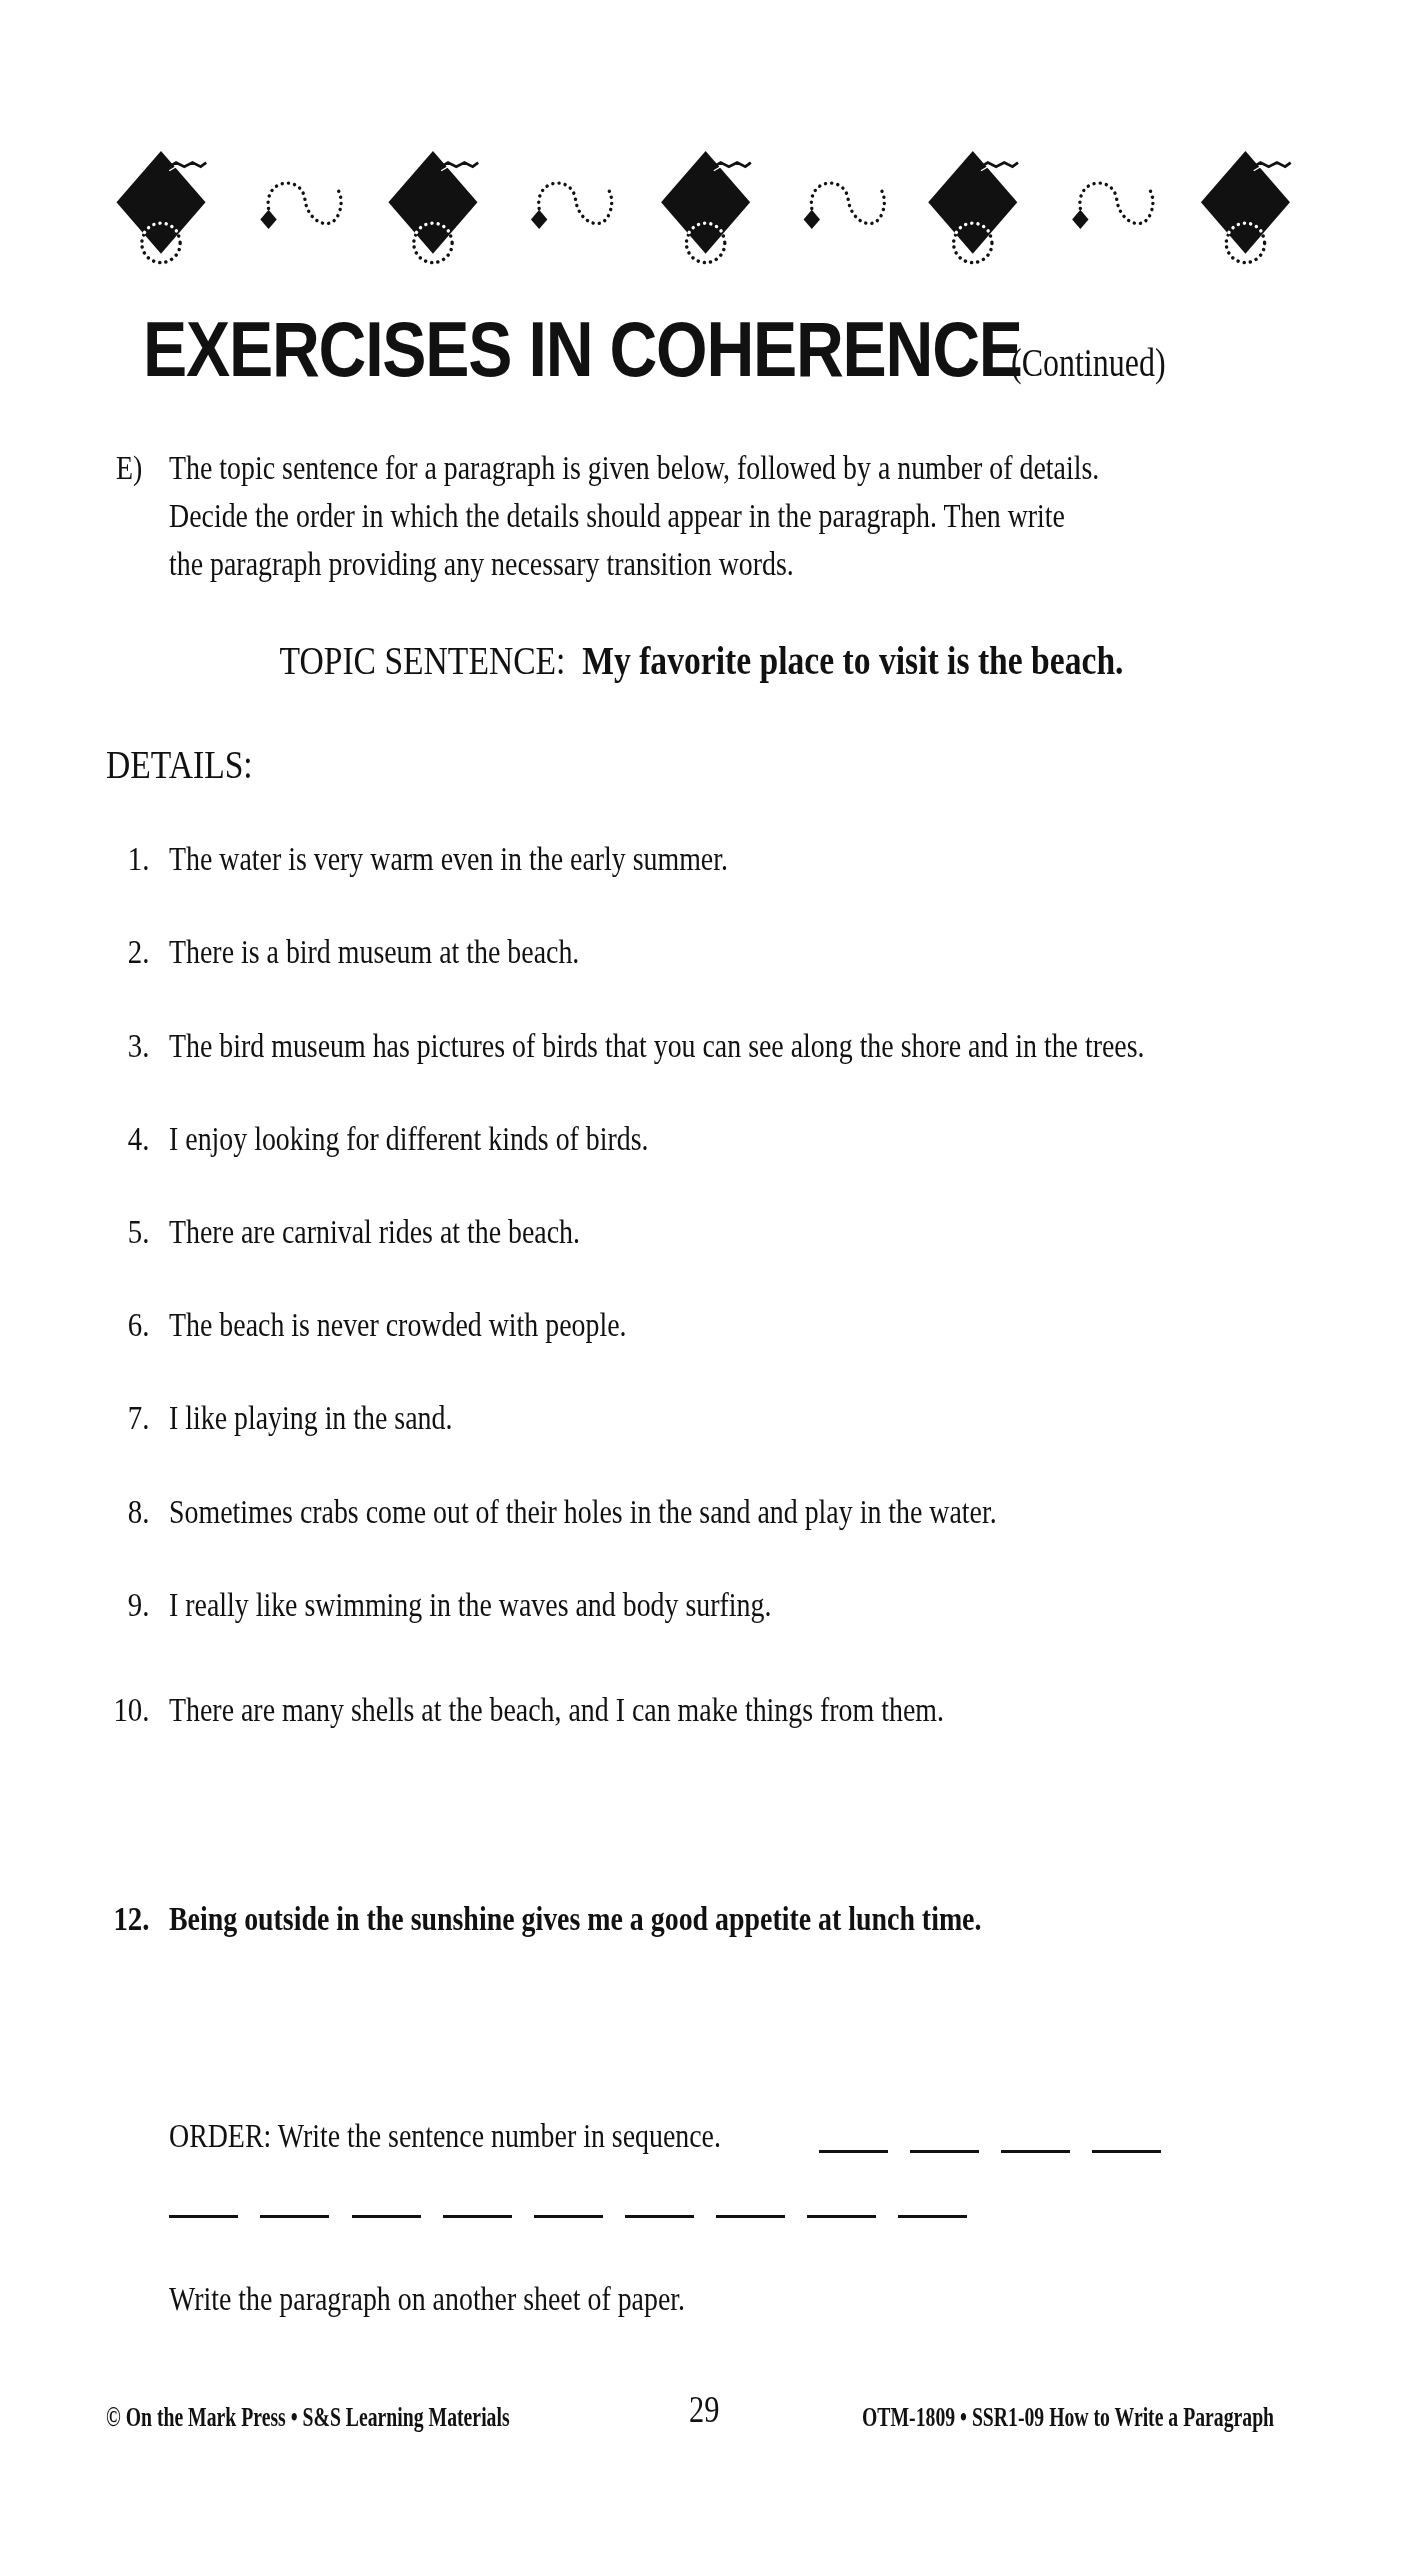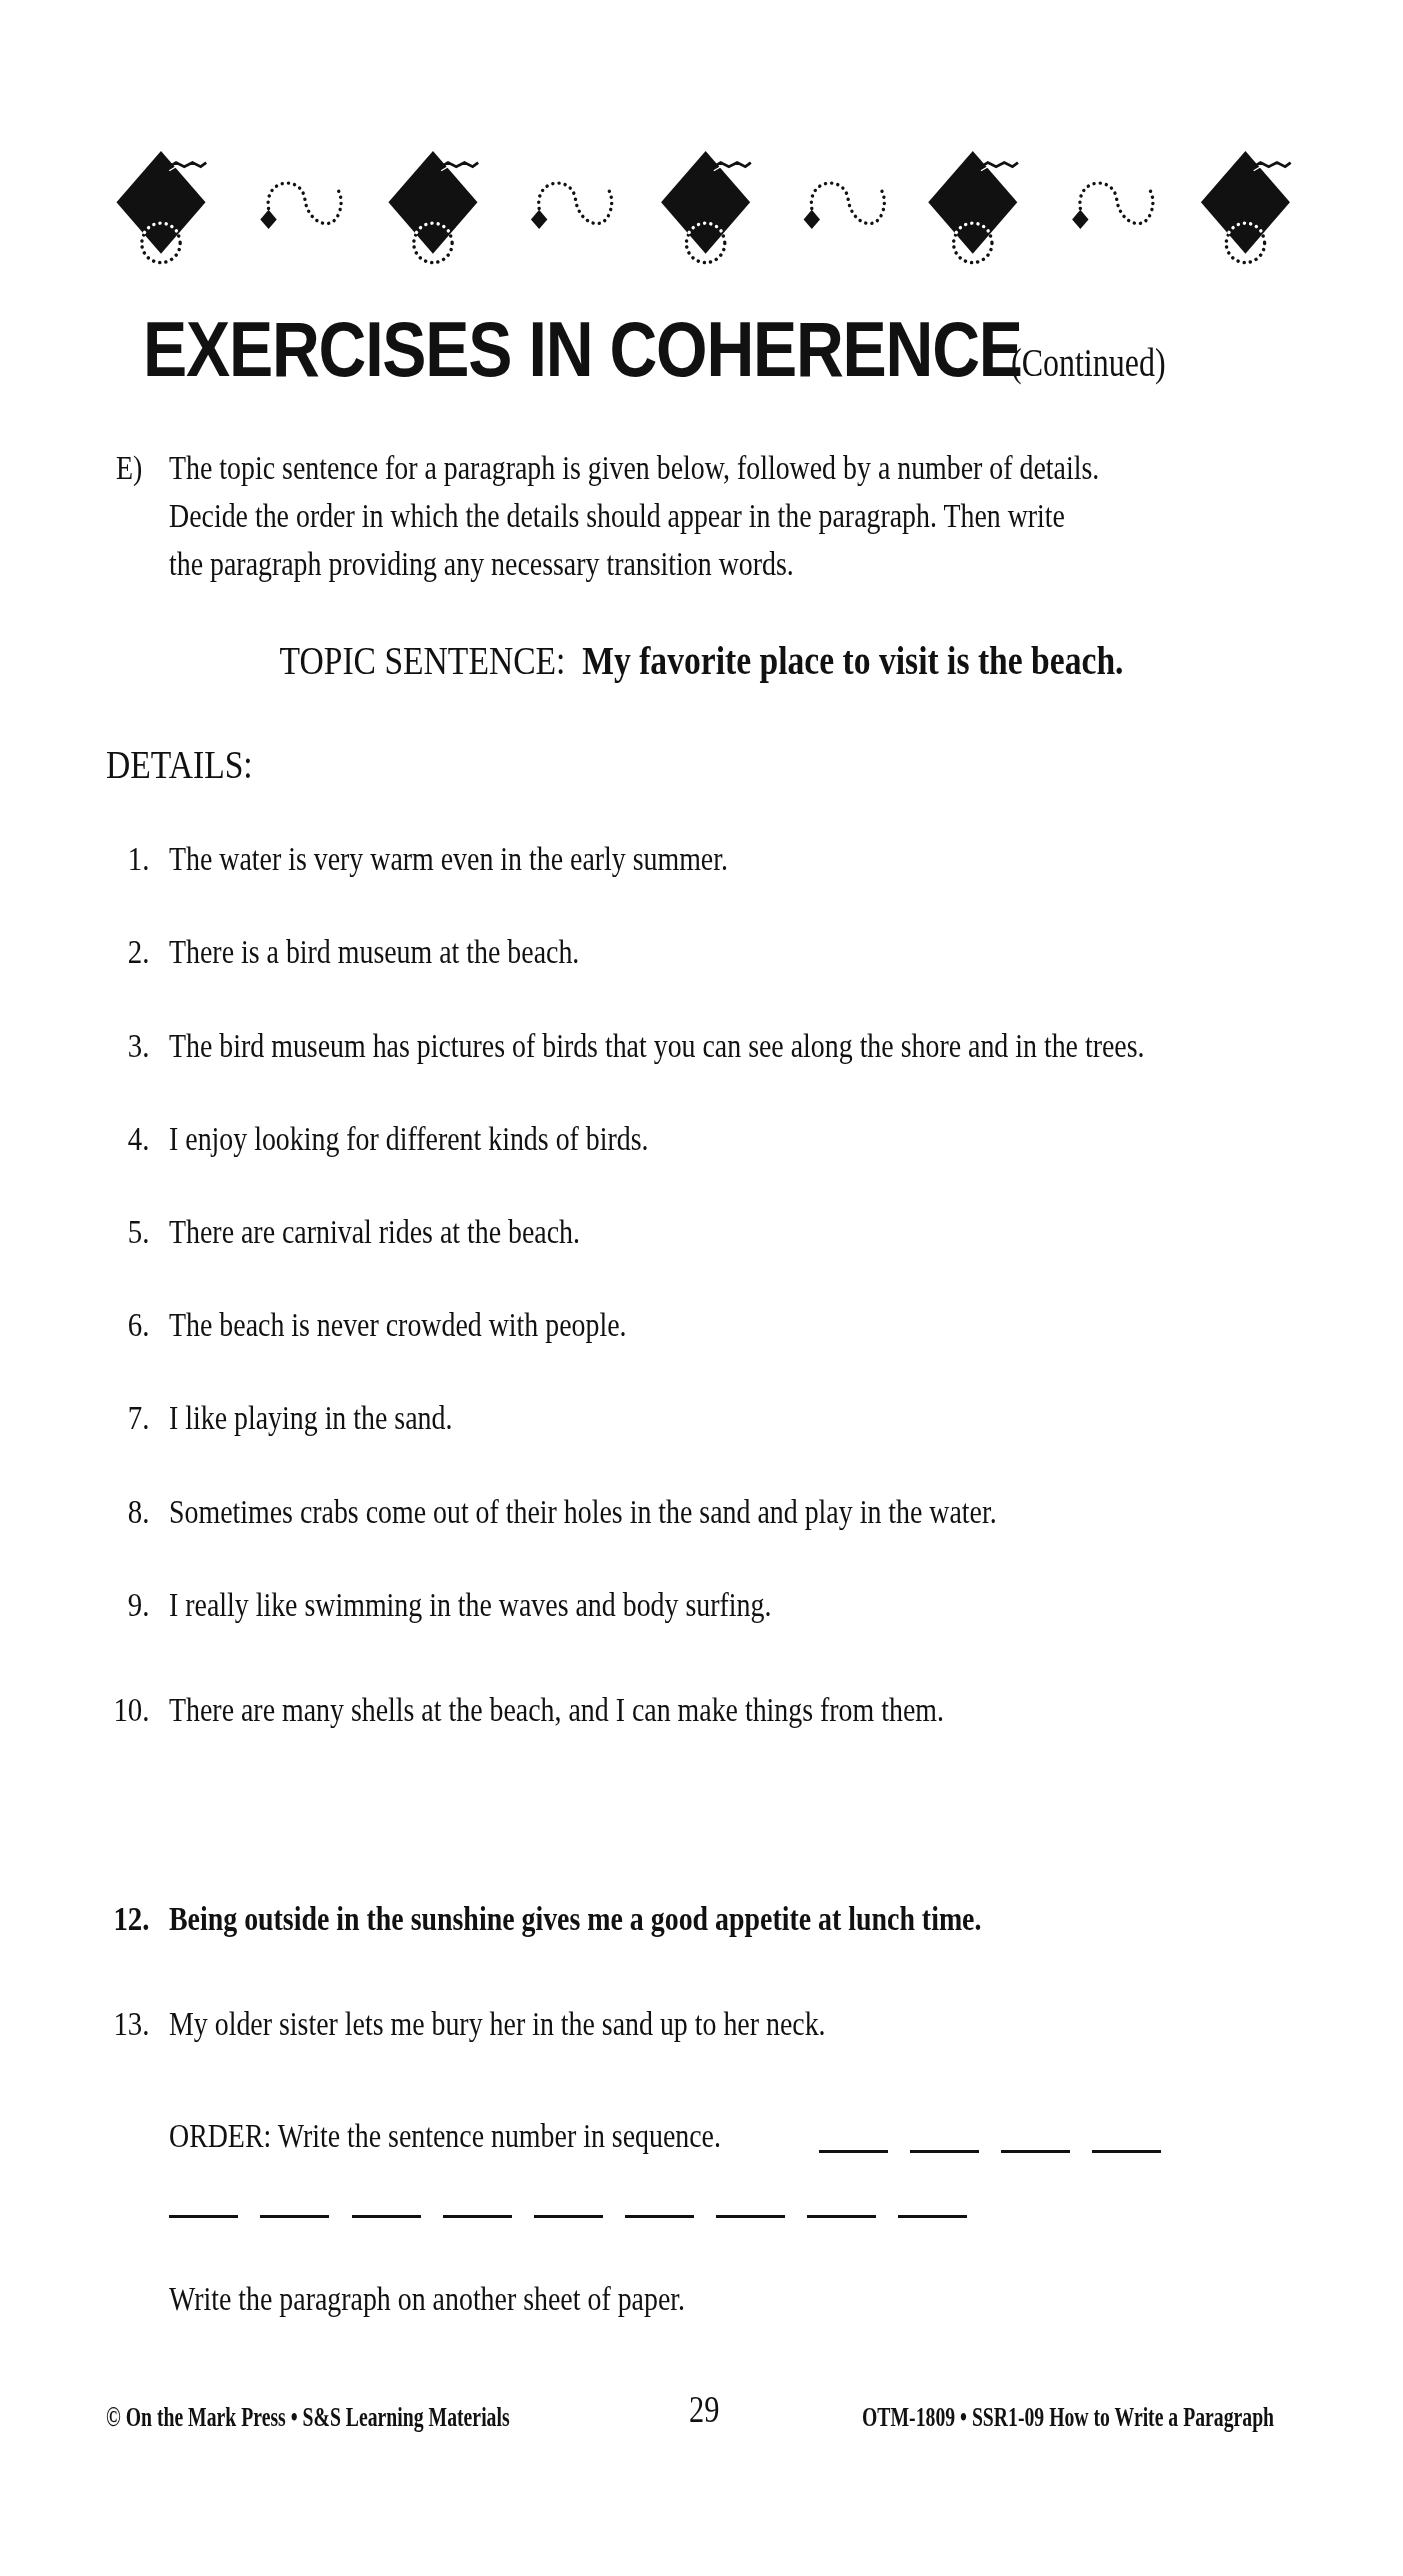--- a/index.html
+++ b/index.html
@@ -142,24 +142,20 @@
     <span class="item-text">I really like swimming in the waves and body surfing.</span>
   </div>
   <div class="item" style="top:1679px;margin-top:12px;">
     <span class="item-num">10.</span>
     <span class="item-text">There are many shells at the beach, and I can make things from them.</span>
   </div>
   <div class="item" style="top:1900px;font-weight:bold;">
     <span class="item-num">12.</span>
     <span class="item-text">Being outside in the sunshine gives me a good appetite at lunch time.</span>
   </div>
-  <div class="item" style="top:2005px;">
-    <span class="item-num">13.</span>
-    <span class="item-text">My older sister lets me bury her in the sand up to her neck.</span>
-  </div>
 
   <div class="t order-label">ORDER:  Write the sentence number in sequence.</div>
   <div class="blank" style="left:819px; top:2150px;"></div>
   <div class="blank" style="left:910px; top:2150px;"></div>
   <div class="blank" style="left:1001px; top:2150px;"></div>
   <div class="blank" style="left:1092px; top:2150px;"></div>
   <div class="blank" style="left:169px;  top:2215px;"></div>
   <div class="blank" style="left:260px;  top:2215px;"></div>
   <div class="blank" style="left:352px;  top:2215px;"></div>
   <div class="blank" style="left:443px;  top:2215px;"></div>

